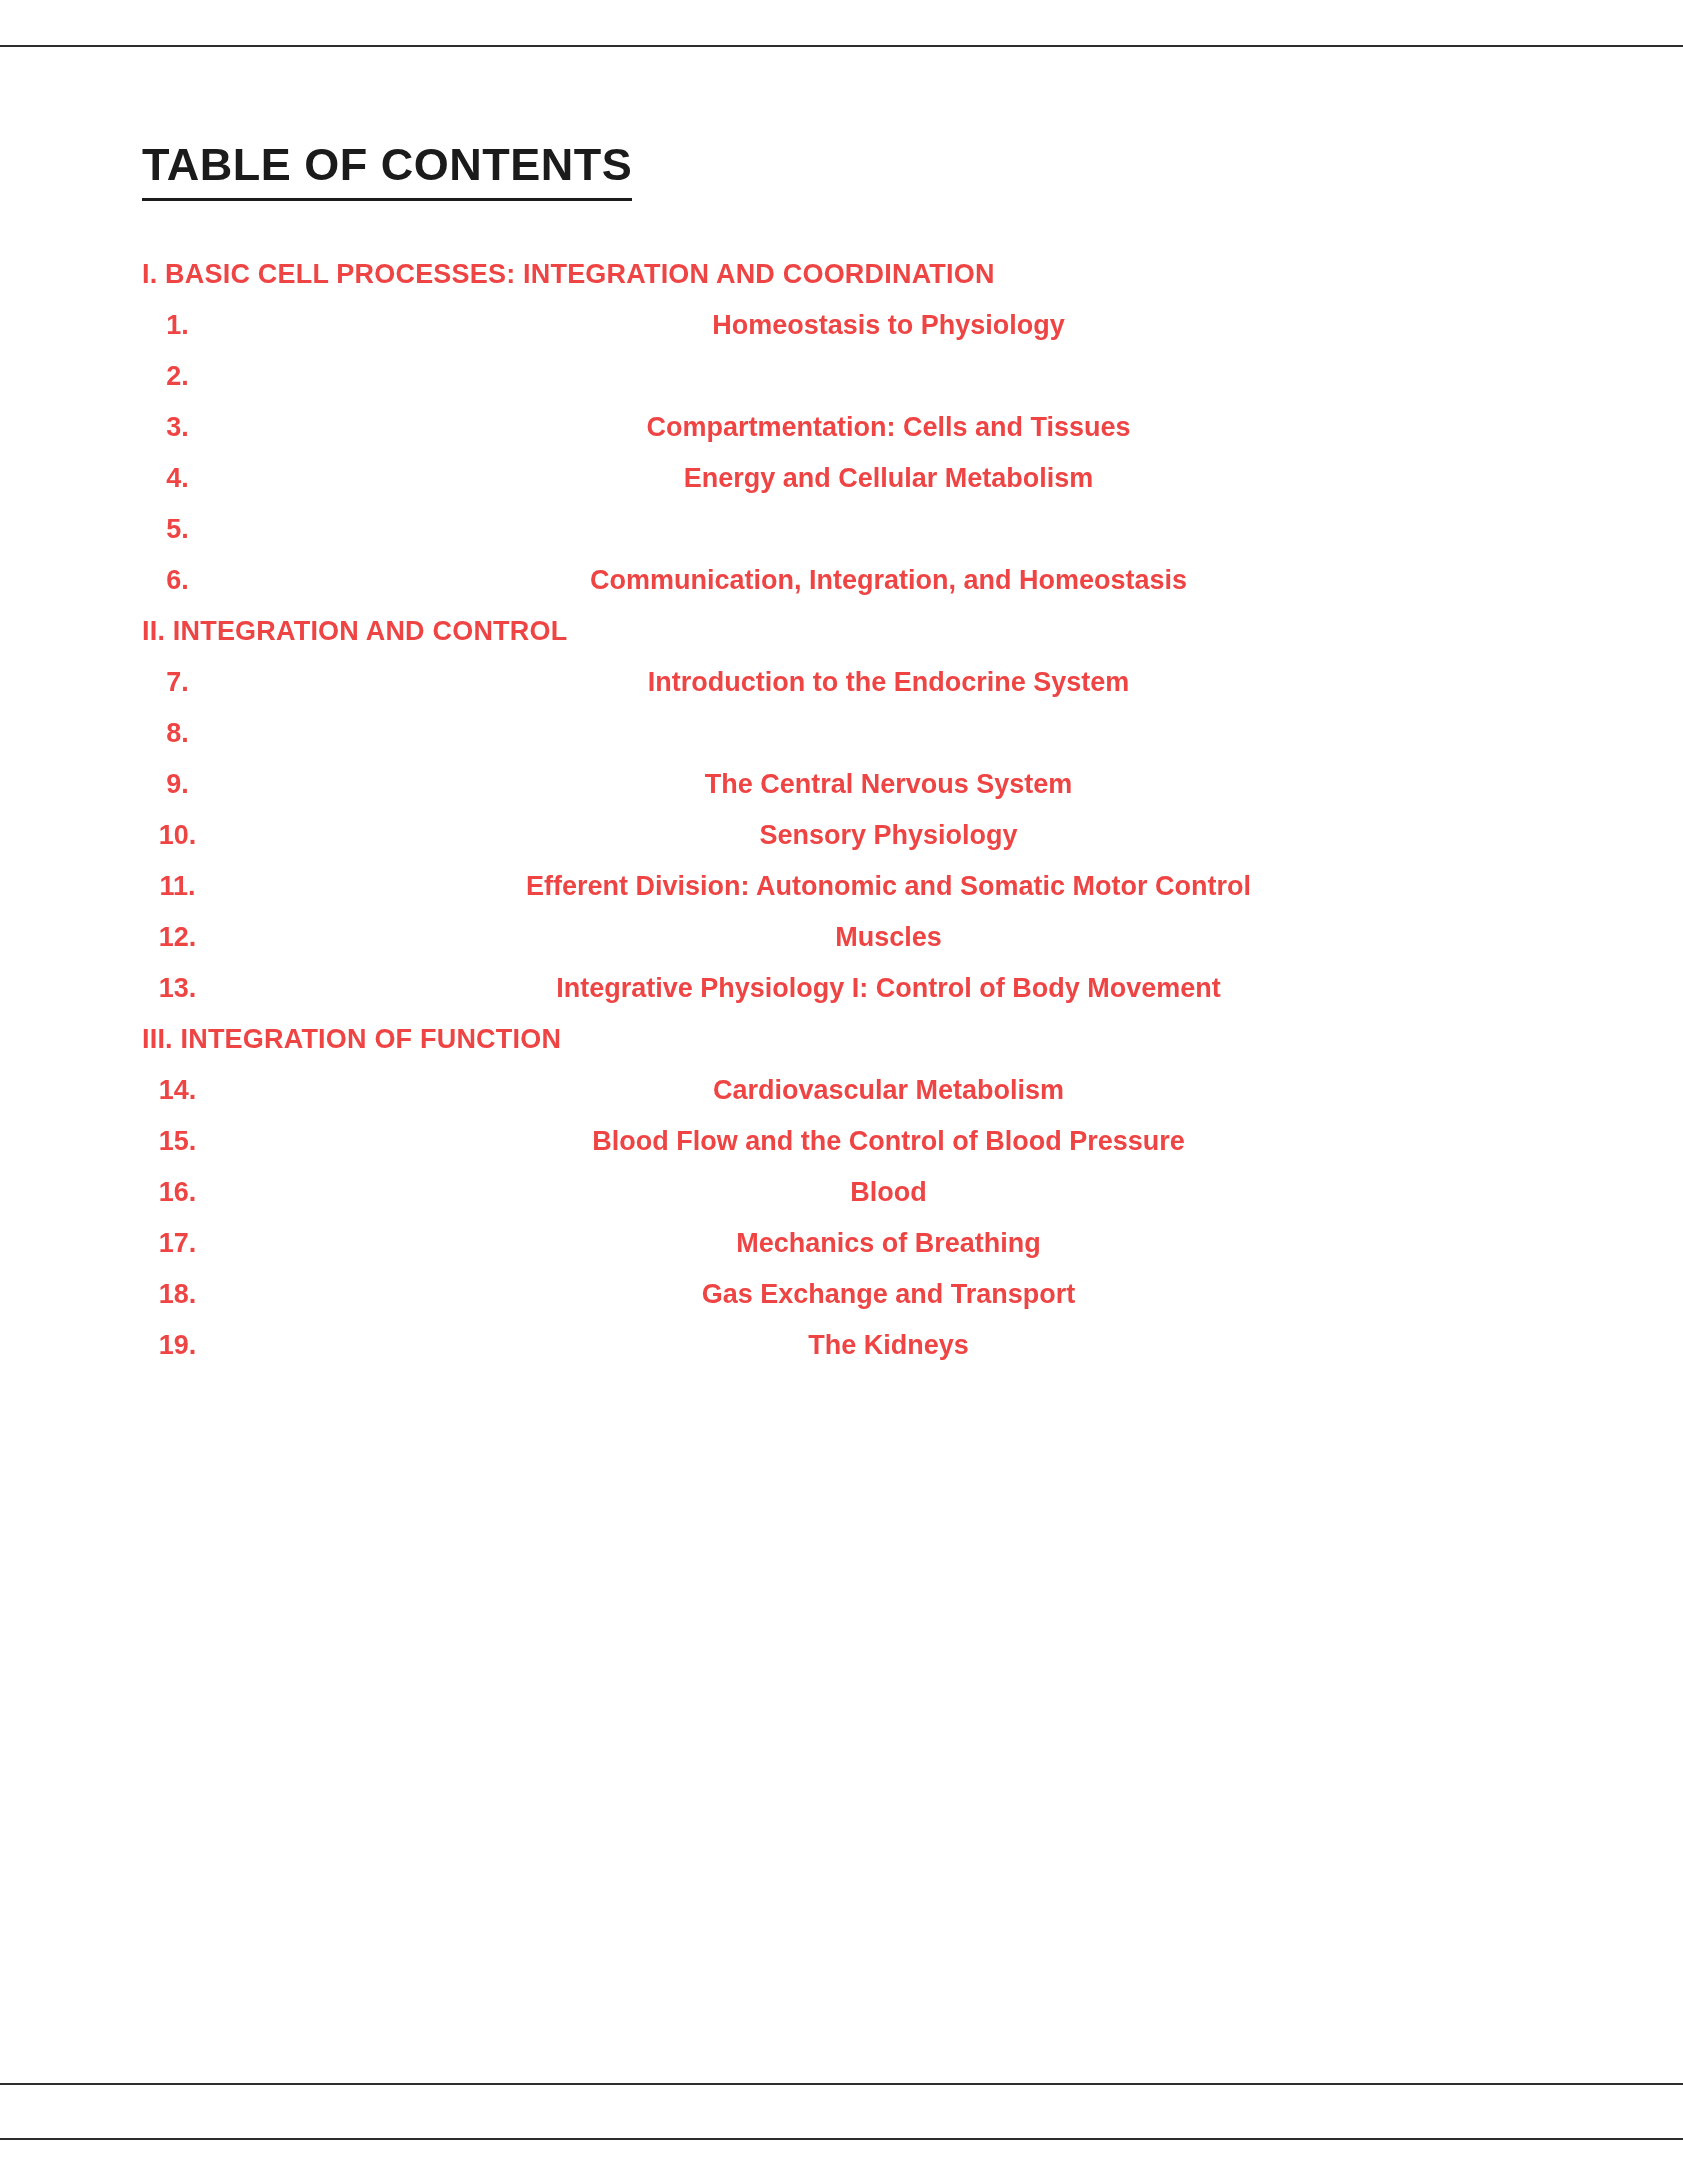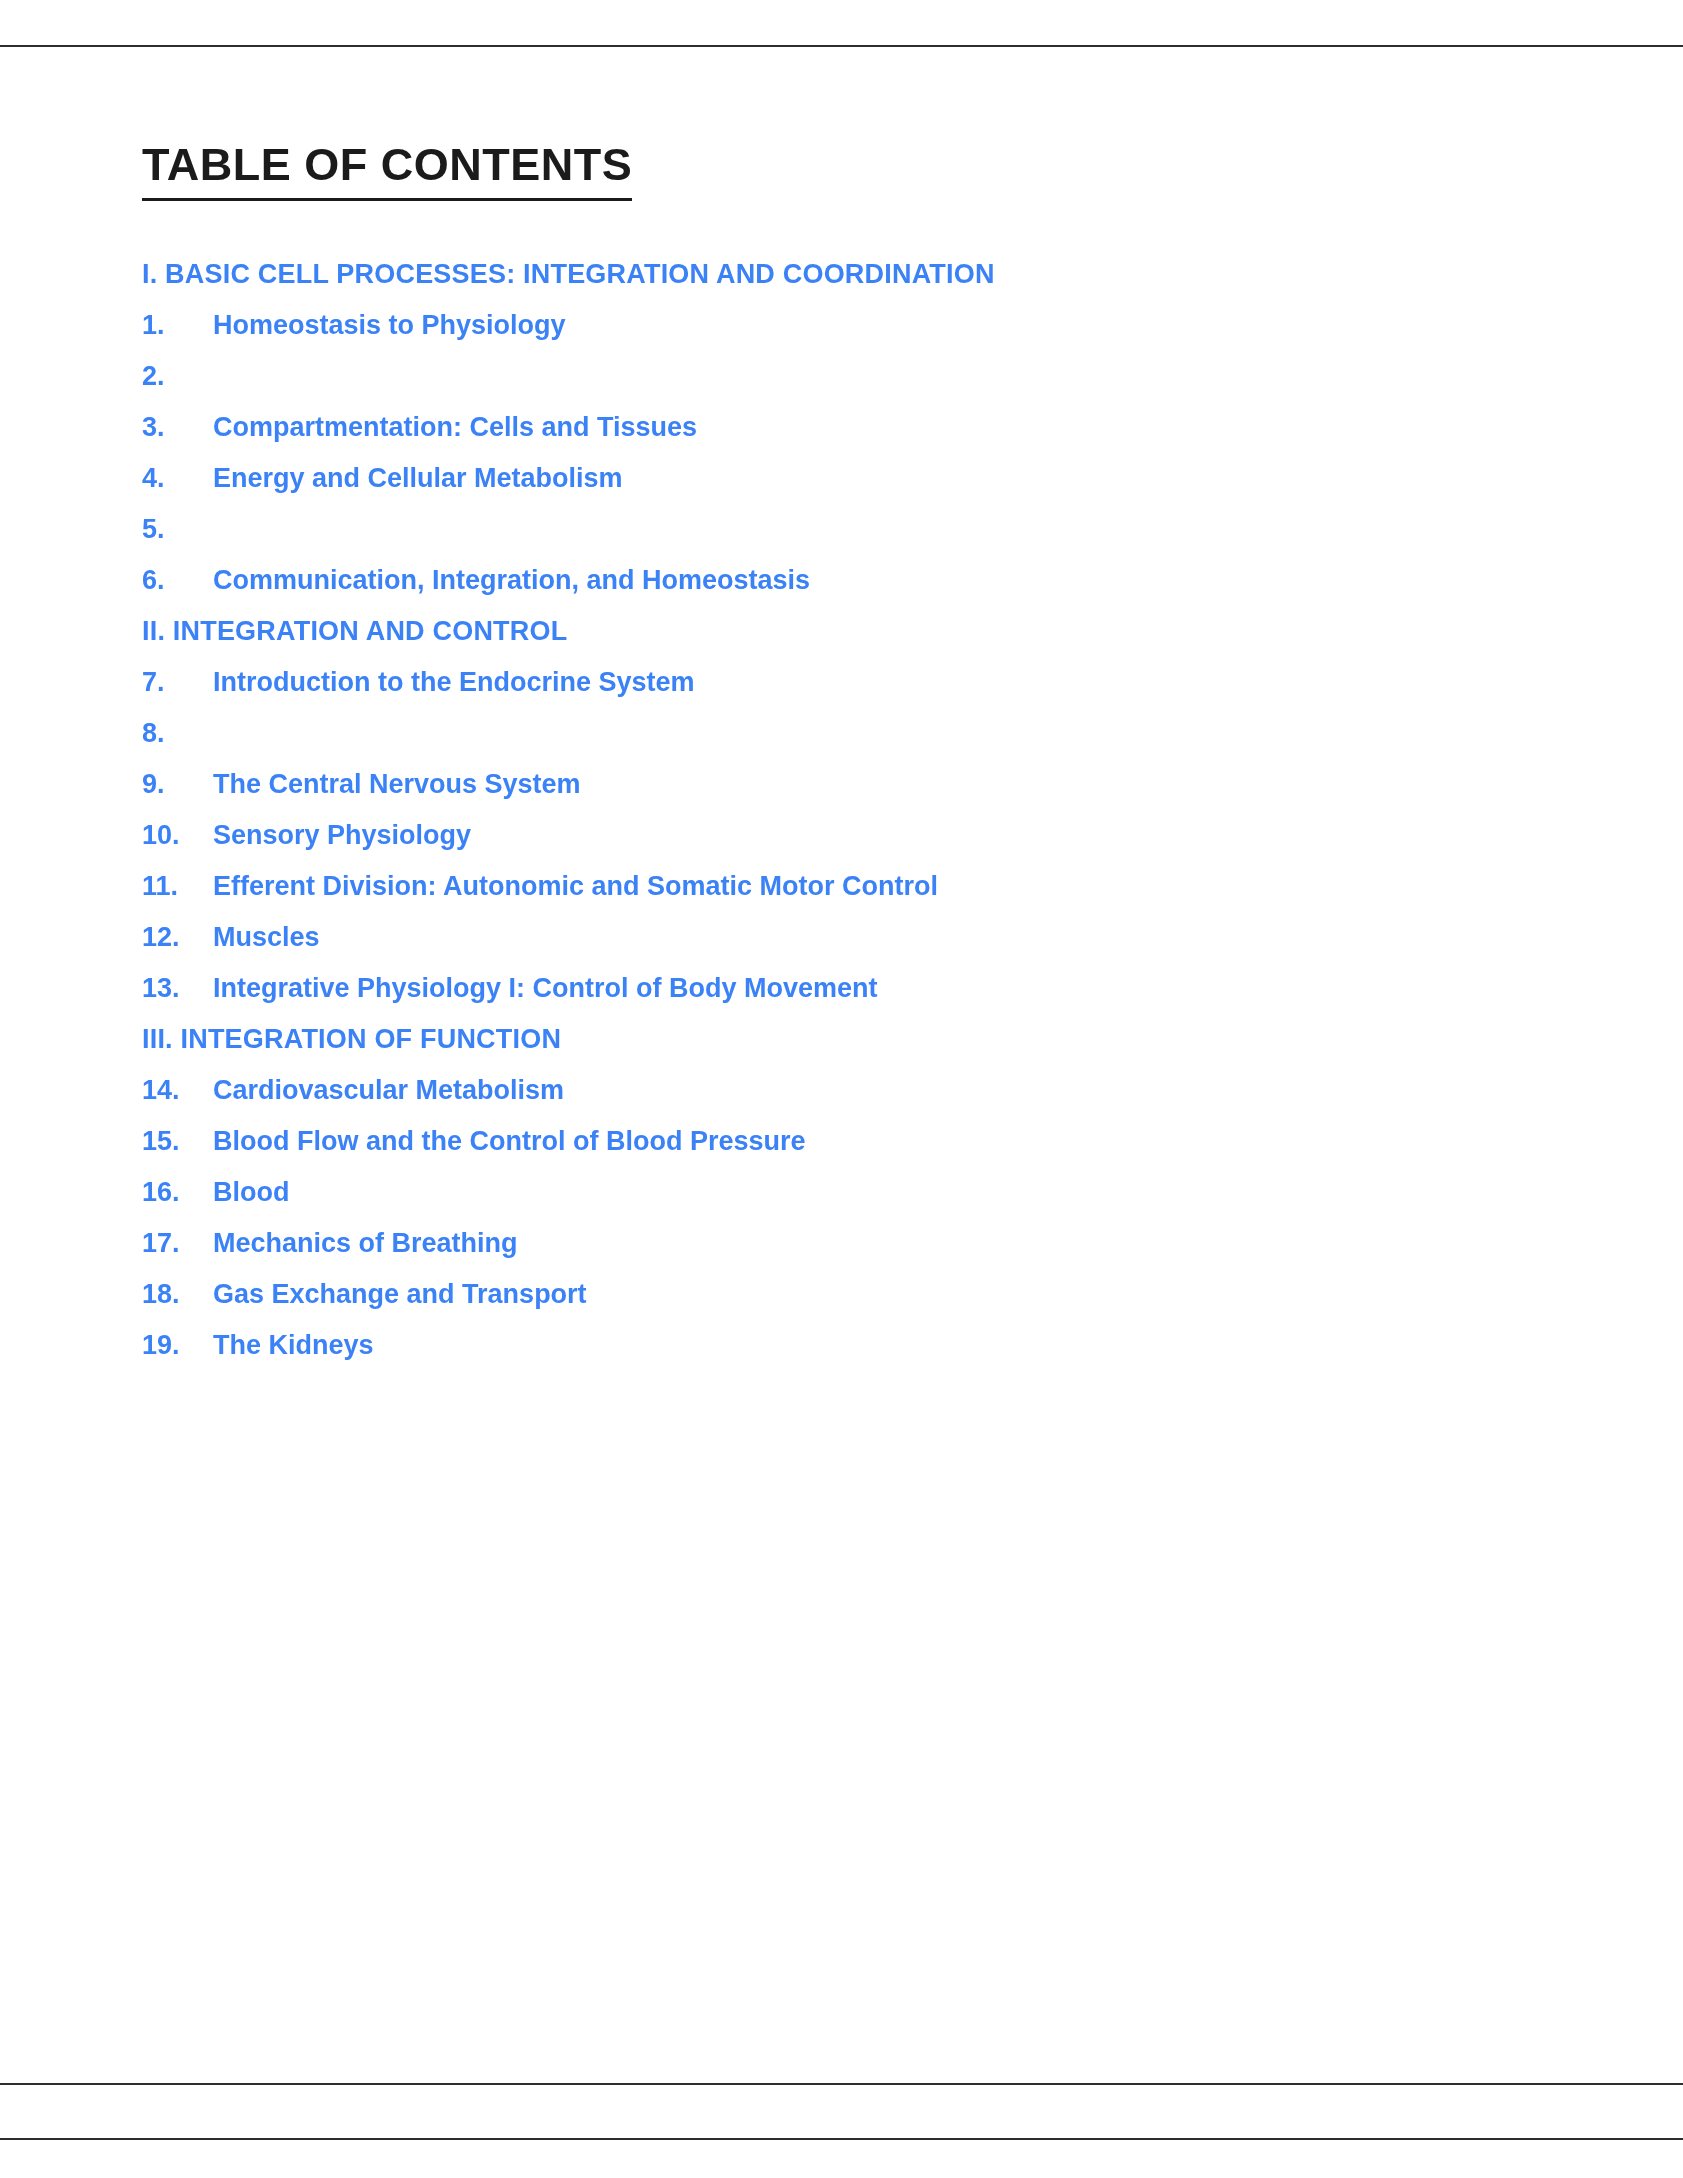--- a/index.html
+++ b/index.html
@@ -8,20 +8,21 @@
     background: #ffffff;
     font-family: "Liberation Sans", "DejaVu Sans", sans-serif;
   }
   .page {
     position: relative;
     width: 1683px;
     height: 2178px;
     background: #ffffff;
     overflow: hidden;
     color: #1b1b1b;
+    text-align: center;
   }
   .rule {
     position: absolute;
     left: 0;
     width: 100%;
     height: 0;
     border-top: 2px solid #2e2e2e;
   }
   .rule.top    { top: 45px; }
   .rule.bottom-upper { top: 2083px; }
@@ -48,21 +49,21 @@
     left: 142px;
     top: 249px;
     right: 119px;
   }
   .row {
     display: flex;
     align-items: center;
     height: 51px;
     font-size: 27px;
     font-weight: 700;
-    color: #3b82f6;
+    color: #ef4444;
     white-space: nowrap;
   }
   .row.heading {
     letter-spacing: 0.2px;
   }
   .row.item .num {
     flex: 0 0 71px;
   }
   .row.item .label {
     flex: 1 1 auto;

